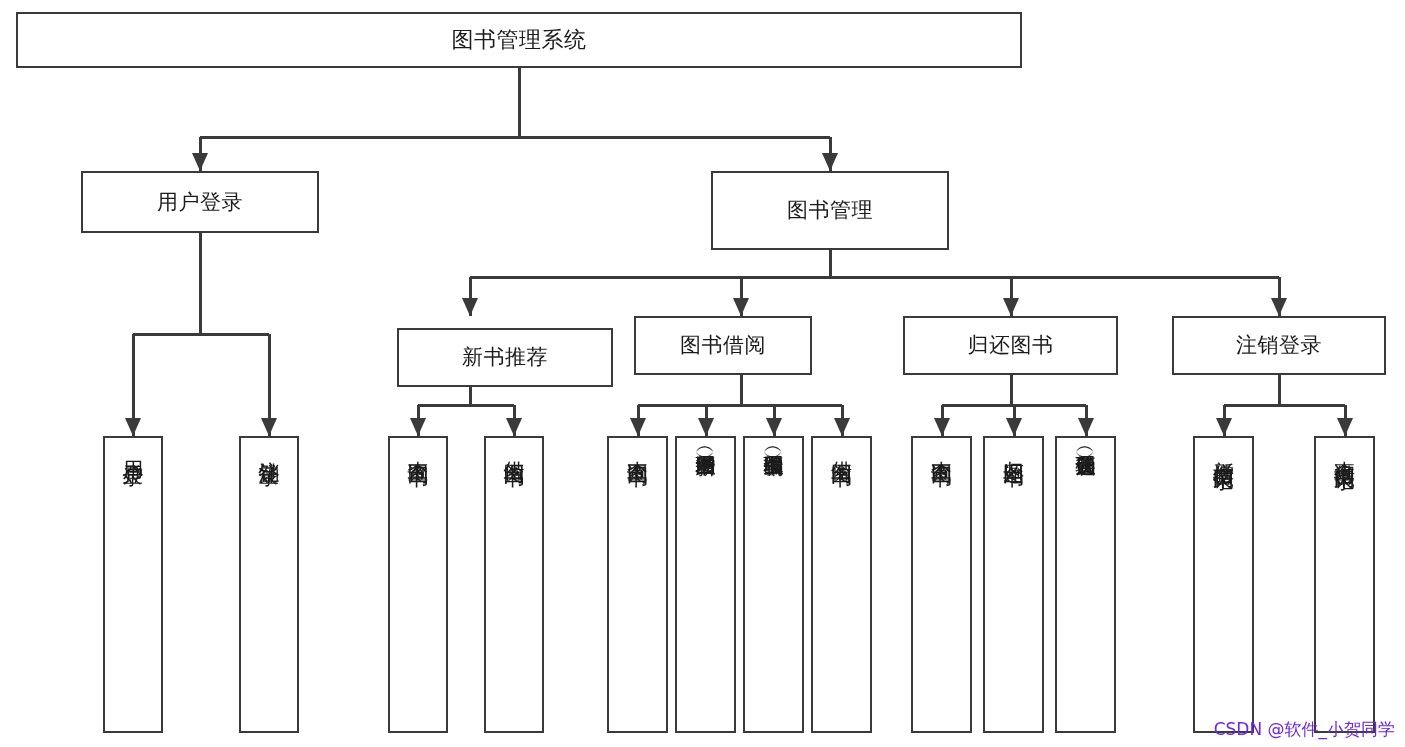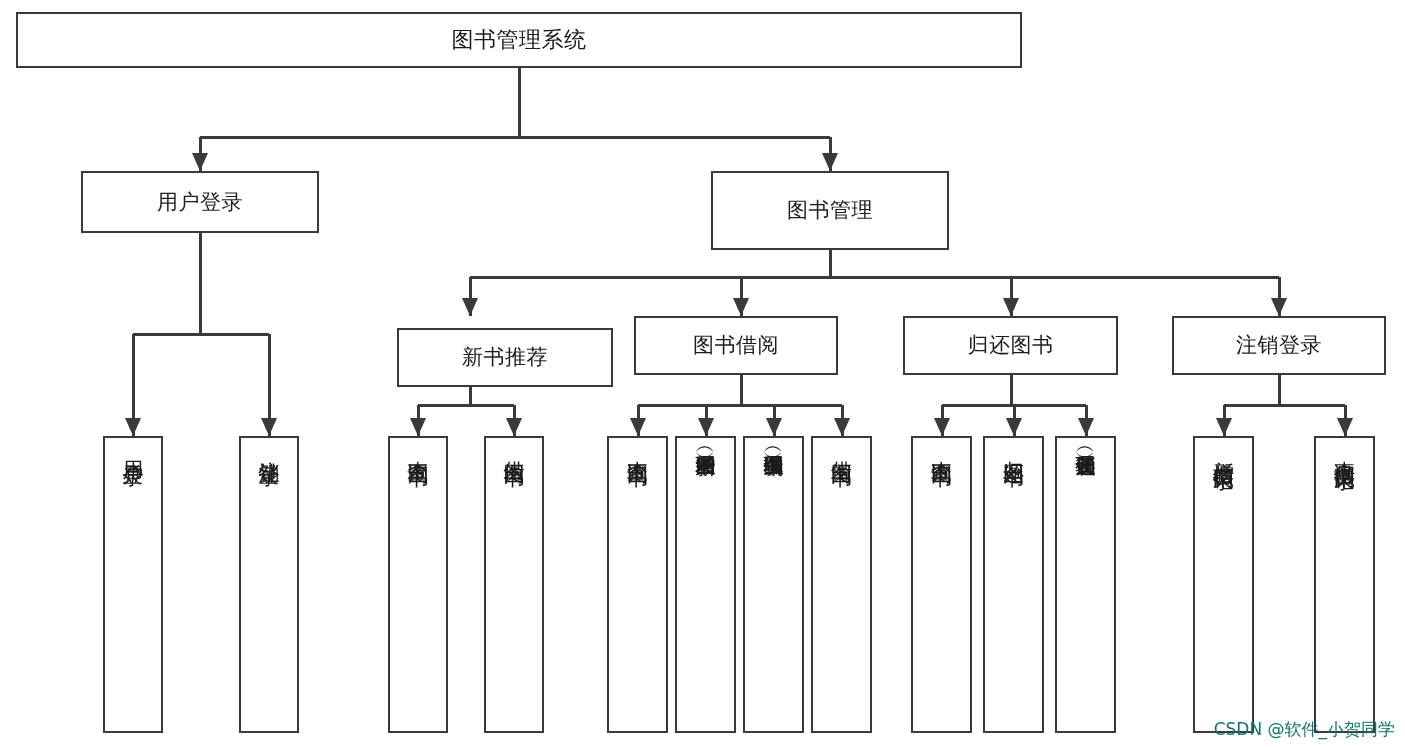--- a/index.html
+++ b/index.html
@@ -69,21 +69,21 @@
   }
   .node.vertical.tall-text .label {
     font-size: 20px;
     letter-spacing: 0px;
   }
   #watermark {
     position: absolute;
     right: 10px;
     bottom: 6px;
     font-size: 17px;
-    color: #0f766e;
+    color: #6d28d9;
     z-index: 5;
     white-space: nowrap;
   }
 </style>
 </head>
 <body>
 
 <div id="diagram-root">
 
   <svg id="edges-layer" width="1405" height="747" viewBox="0 0 1405 747">
@@ -147,21 +147,21 @@
       </div>
       <div class="node horizontal" style="left: 81px; top: 171px; width: 238px; height: 62px;">
         <span class="label">用户登录</span>
       </div>
       <div class="node horizontal" style="left: 711px; top: 171px; width: 238px; height: 79px;">
         <span class="label">图书管理</span>
       </div>
       <div class="node horizontal" style="left: 362px; top: 328px; width: 216px; height: 59px; margin-left: 35px;">
         <span class="label">新书推荐</span>
       </div>
-      <div class="node horizontal" style="left: 634px; top: 316px; width: 204px; height: 59px;">
+      <div class="node horizontal" style="left: 634px; top: 316px; width: 178px; height: 59px;">
         <span class="label">图书借阅</span>
       </div>
       <div class="node horizontal" style="left: 903px; top: 316px; width: 215px; height: 59px;">
         <span class="label">归还图书</span>
       </div>
       <div class="node horizontal" style="left: 1172px; top: 316px; width: 214px; height: 59px;">
         <span class="label">注销登录</span>
       </div>
       <div class="node vertical" style="left: 103px; top: 436px; width: 60px; height: 297px;">
         <span class="label">用户登录</span>

